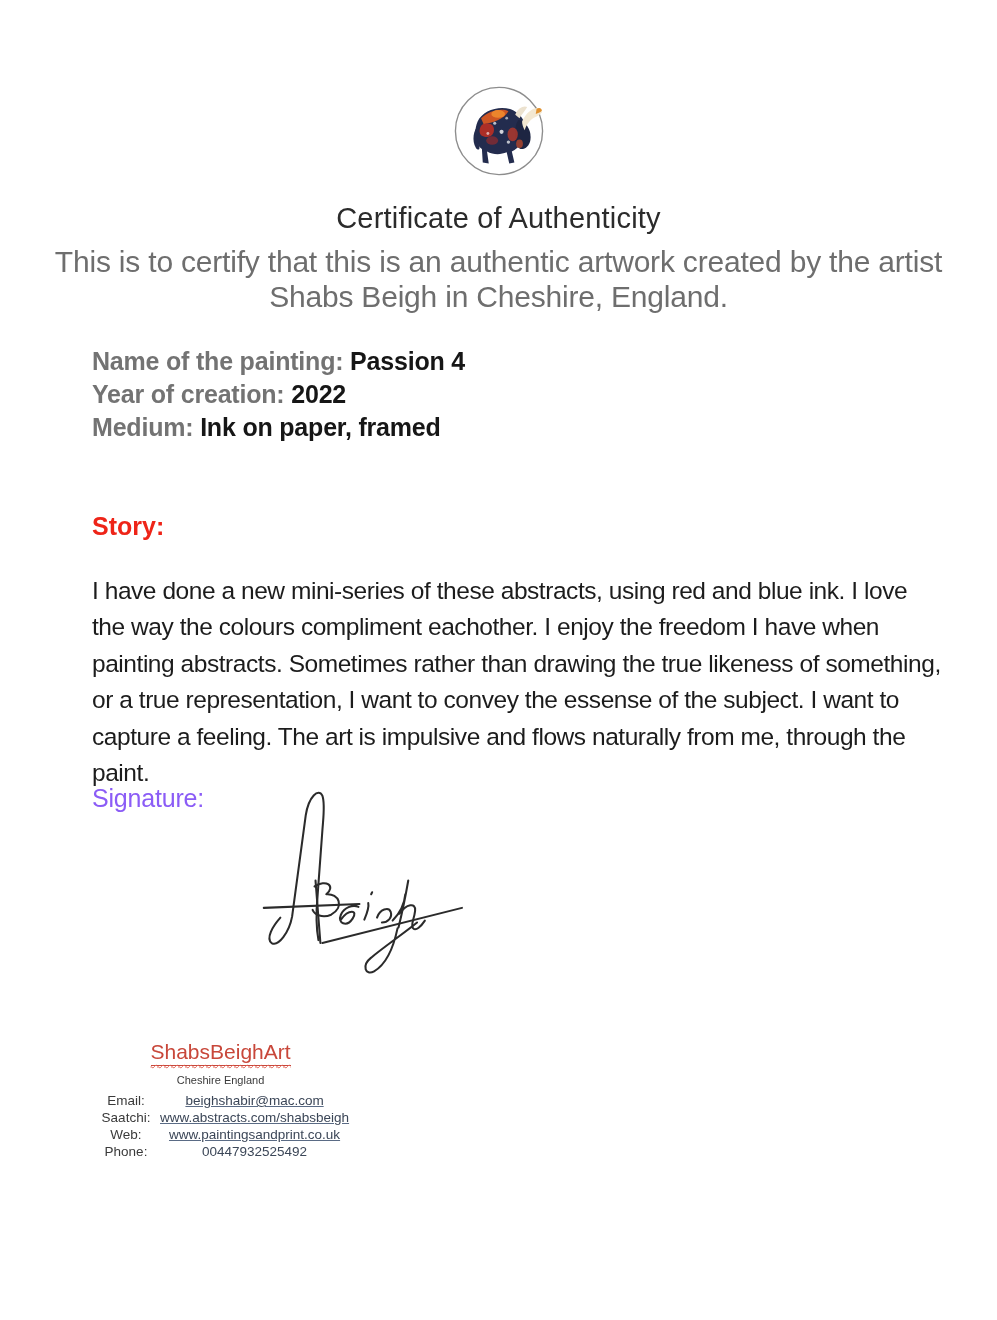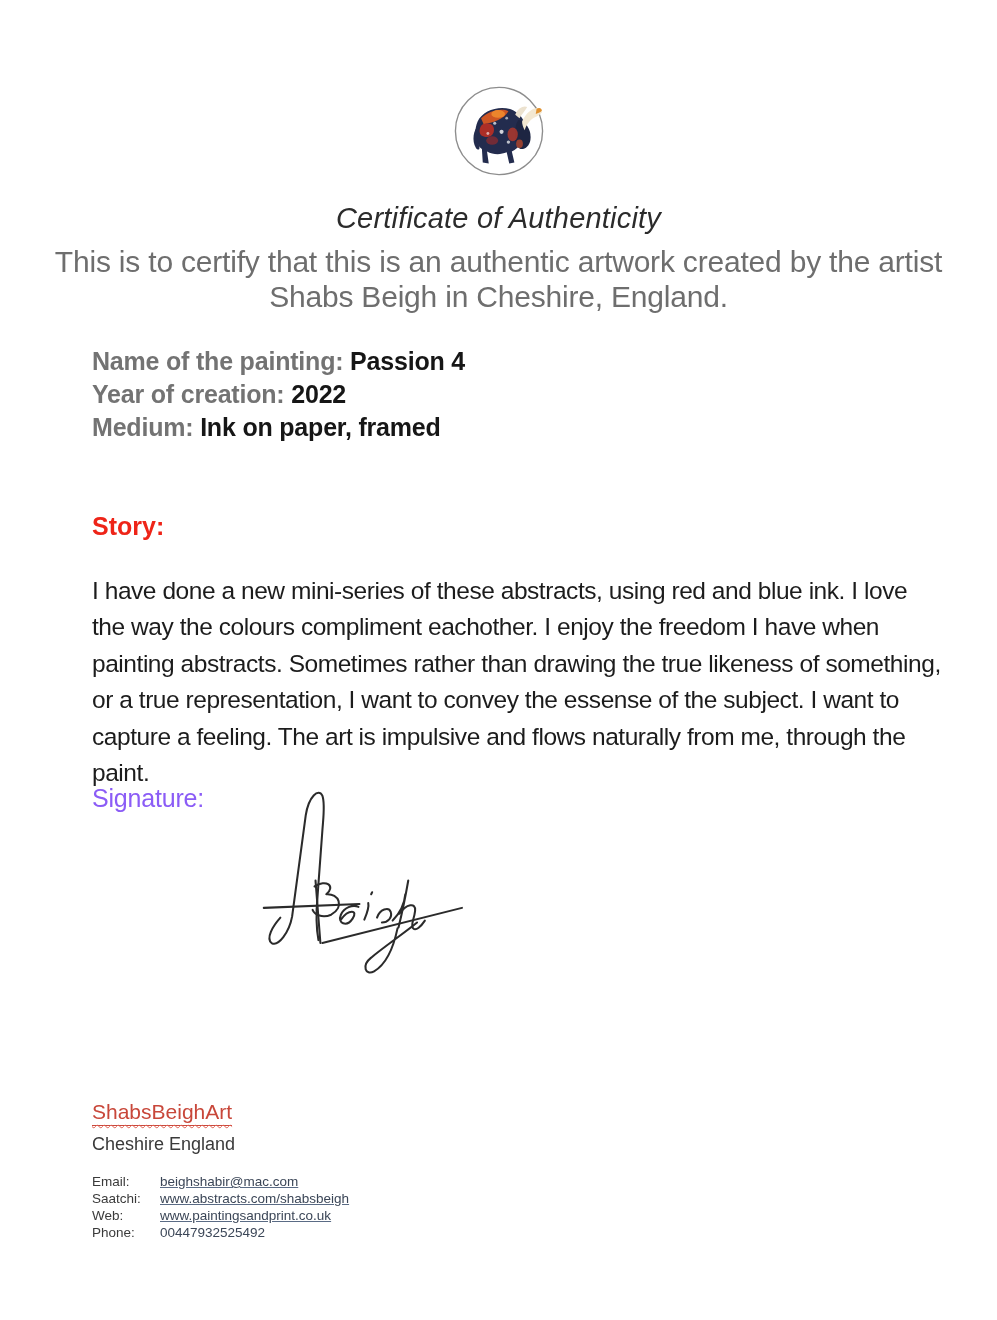--- a/index.html
+++ b/index.html
@@ -31,21 +31,20 @@
   .title {
     position: absolute;
     top: 202px;
     left: 0;
     width: 100%;
     text-align: center;
     font-size: 29px;
     font-weight: 500;
     letter-spacing: 0.2px;
     color: #2b2b2b;
-    font-style: italic;
   }
   .subtitle {
     position: absolute;
     top: 244px;
     left: 0;
     width: 100%;
     text-align: center;
     font-size: 30px;
     line-height: 35px;
     letter-spacing: -0.2px;
@@ -98,40 +97,41 @@
   }
   .signature-svg {
     position: absolute;
     top: 780px;
     left: 250px;
   }
 
   
   .footer {
     position: absolute;
-    top: 1100px;
-    left: 92px;
+    top: 1040px;
+    left: 92px;
+    text-align: center;
   }
   .footer-brand {
     display: inline-block;
     font-size: 21px;
     color: #c8473a;
     border-bottom: 1px solid #c8473a;
     text-decoration: underline wavy #e06154 1px;
     text-underline-offset: 5px;
     padding-bottom: 1px;
     cursor: pointer;
   }
   .footer-location {
     margin-top: 8px;
-    font-size: 18px;
+    font-size: 11px;
     color: #3a3a3a;
   }
   .contacts {
-    margin-top: 20px;
+    margin-top: 8px;
     display: grid;
     grid-template-columns: 68px auto;
     column-gap: 0;
     row-gap: 3px;
     font-size: 13.5px;
     line-height: 14px;
   }
   .contact-label { color: #3a3a3a; }
   .contact-value { color: #3b4657; }
   .contact-value.link {

